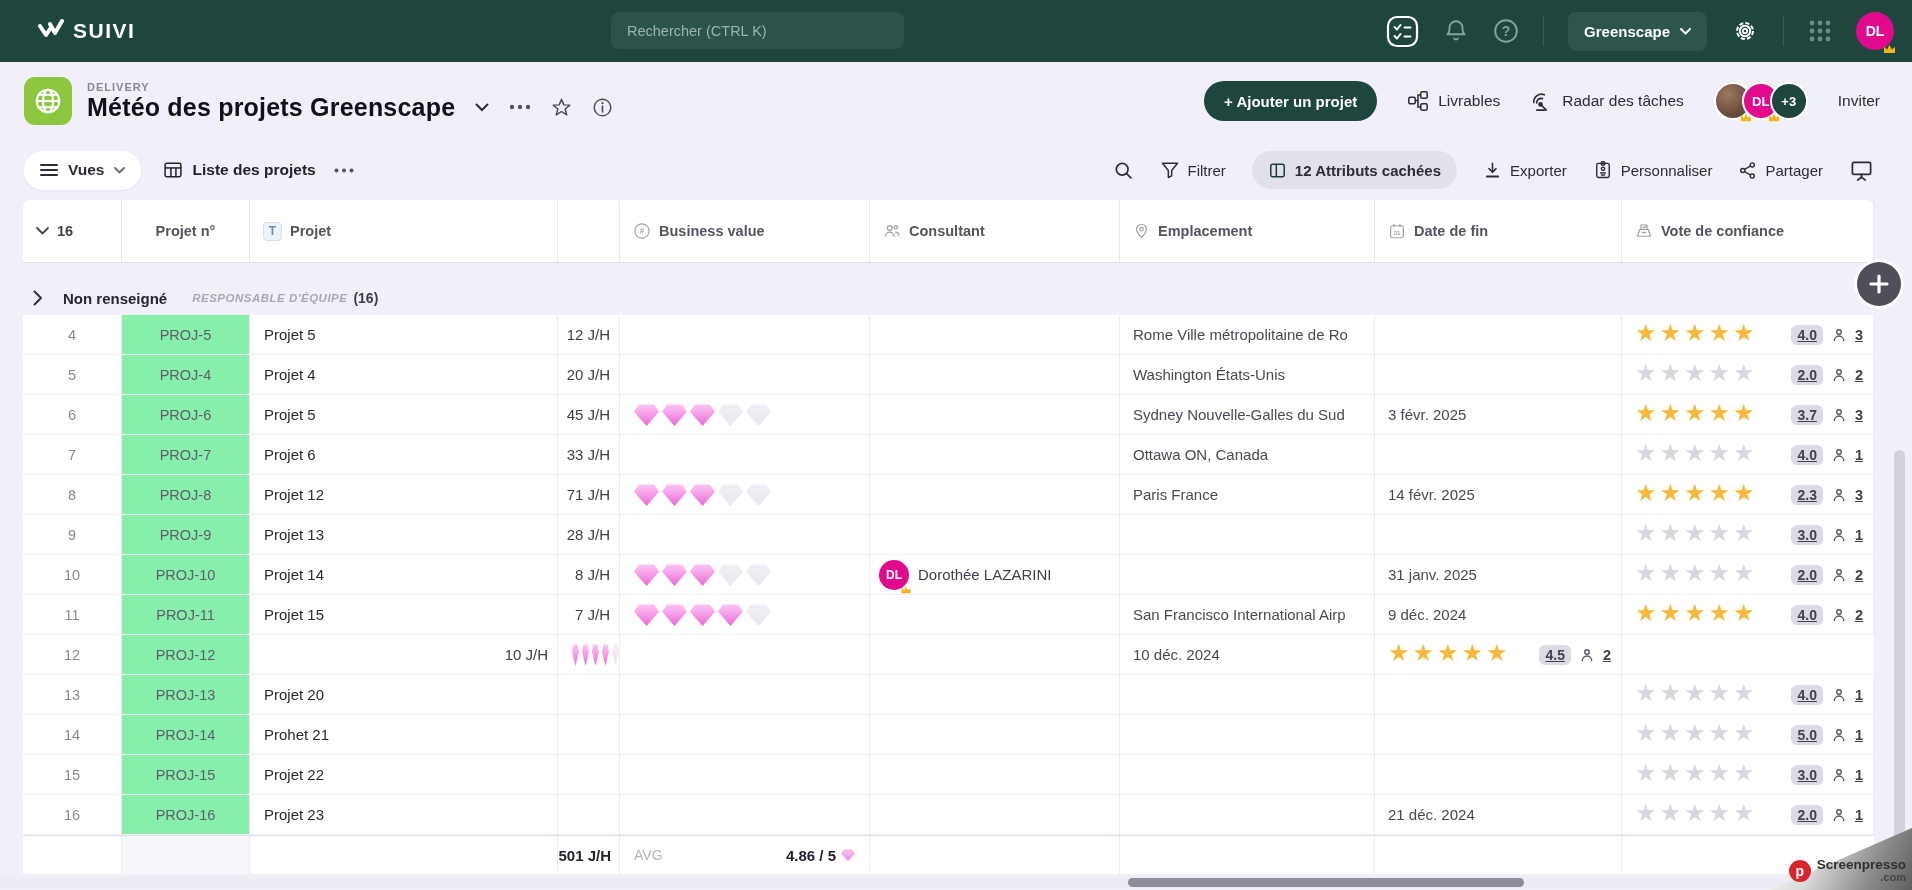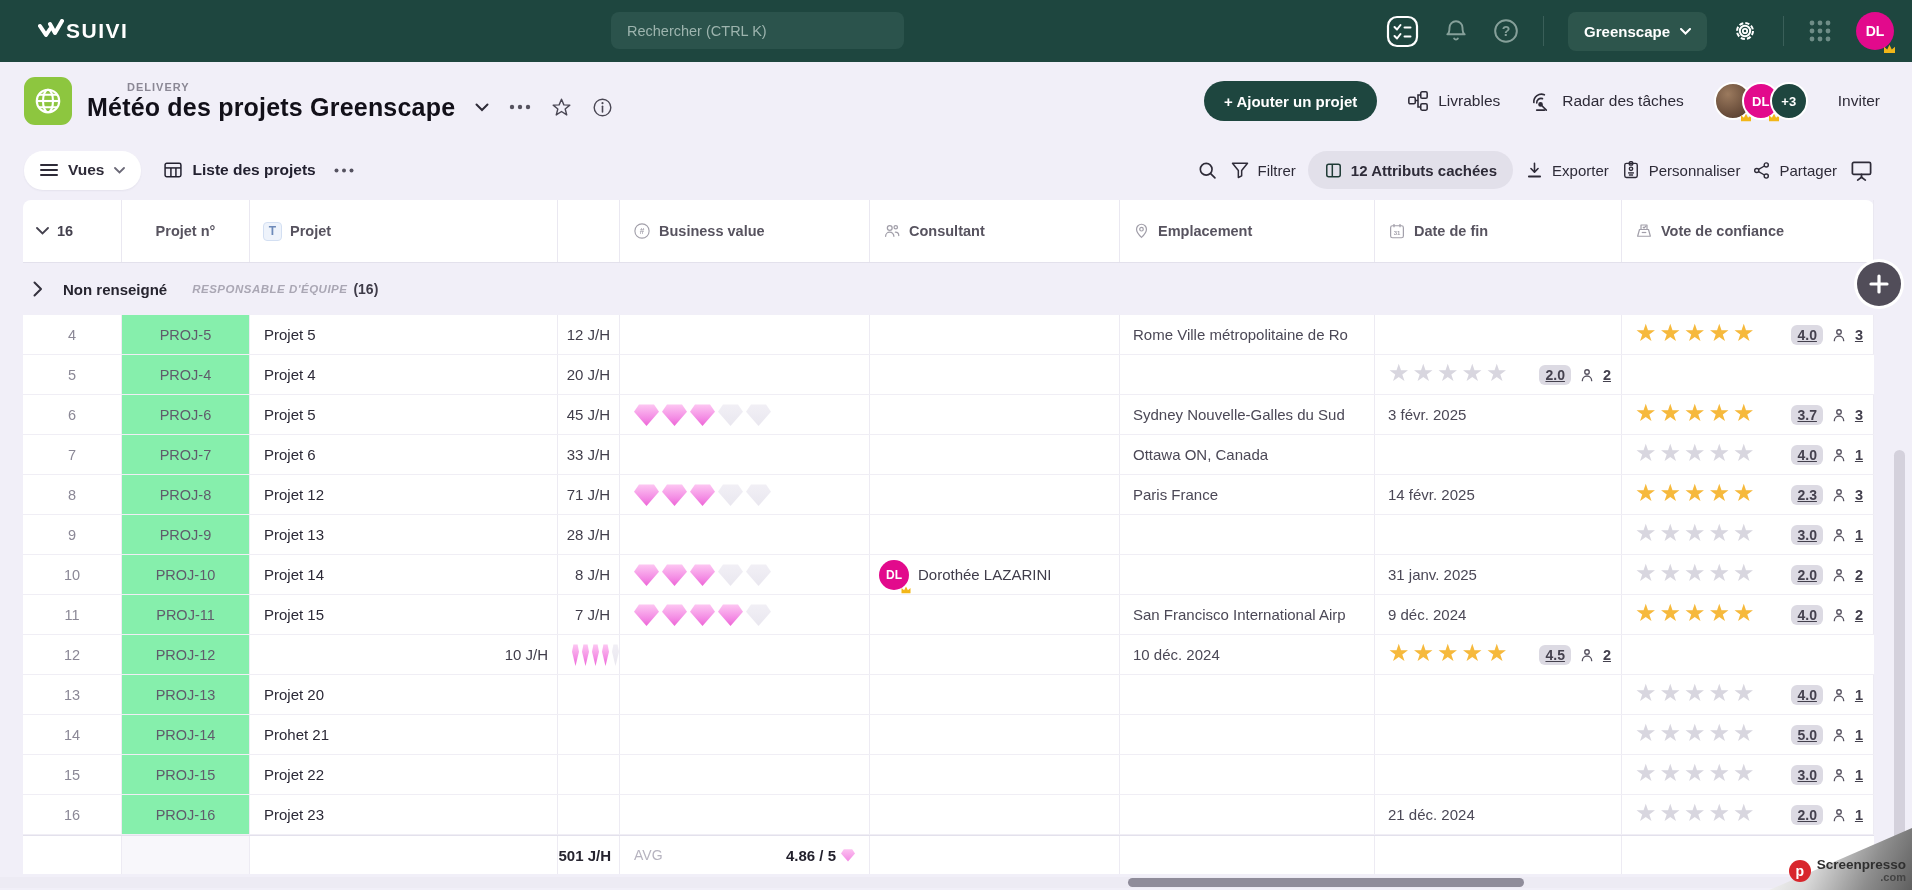--- a/index.html
+++ b/index.html
@@ -9,63 +9,63 @@
     --magenta:#e20a8c; --lime:#8dc63f; --gold:#f6b93c; --star-gray:#d8d6df;
     --gem:#f387e3; --gem-empty:#e9e7ef; --badge:#dcdae3;
   }
   *{margin:0;padding:0;box-sizing:border-box;}
   html,body{width:1912px;height:890px;overflow:hidden;}
   body{font-family:"Liberation Sans","DejaVu Sans",sans-serif;background:var(--page);position:relative;color:var(--ink);}
   svg{display:block;}
 
   
   .topbar{position:absolute;left:0;top:0;width:1912px;height:62px;background:var(--teal);display:flex;align-items:center;}
-  .logo{display:flex;align-items:center;gap:2px;margin-left:38px;text-align:right;}
+  .logo{display:flex;align-items:center;gap:9px;margin-left:38px;text-align:right;}
   .logo-word{color:#fff;font-size:21px;font-weight:700;letter-spacing:1.5px;}
   .search{position:absolute;left:611px;top:12px;width:293px;height:37px;background:var(--teal-input);border:none;border-radius:8px;color:#9db4ae;font-size:14.5px;padding:0 16px;font-family:inherit;}
   .search::placeholder{color:#9db4ae;}
   .tb-right{position:absolute;right:18px;top:0;height:62px;display:flex;align-items:center;gap:24px;}
   .tb-divider{width:1px;height:30px;background:#3a5f59;}
   .ws-btn{display:flex;align-items:center;gap:10px;background:var(--teal-light);border-radius:8px;height:39px;padding:0 16px;color:#fff;font-size:15px;font-weight:600;cursor:pointer;}
   .avatar{border-radius:50%;background:var(--magenta);color:#fff;font-weight:700;display:flex;align-items:center;justify-content:center;position:relative;}
   .av38{width:38px;height:38px;font-size:14px;}
   .crown{position:absolute;right:-3px;bottom:-4px;}
 
   
   .page-header{position:absolute;left:0;top:62px;width:1912px;height:78px;display:flex;align-items:center;}
   .app-icon{width:48px;height:48px;border-radius:11px;background:var(--lime);margin-left:24px;display:flex;align-items:center;justify-content:center;}
   .ph-text{margin-left:15px;}
-  .ph-cat{font-size:11px;letter-spacing:1px;color:#8a8794;font-weight:600;margin-left:40px;}
+  .ph-cat{font-size:11px;letter-spacing:1px;color:#8a8794;font-weight:600;}
   .ph-title-row{display:flex;align-items:center;gap:20px;}
   .ph-title{font-size:25px;font-weight:700;color:#121019;letter-spacing:.2px;}
   .ph-right{position:absolute;right:32px;height:78px;display:flex;align-items:center;gap:30px;}
   .btn-primary{background:var(--teal);color:#fff;font-size:15px;font-weight:600;height:40px;display:flex;align-items:center;padding:0 20px;border-radius:20px;cursor:pointer;white-space:nowrap;}
   .link-item{display:flex;align-items:center;gap:9px;font-size:15.5px;color:var(--ink2);cursor:pointer;white-space:nowrap;}
   .av-stack{display:flex;align-items:center;}
   .av-stack .st{width:38px;height:38px;border-radius:50%;border:2px solid #fff;position:relative;display:flex;align-items:center;justify-content:center;color:#fff;font-weight:700;font-size:13px;}
   .st.photo{background:radial-gradient(circle at 35% 30%,#9b7a5e,#6b4f3c 60%,#4d382b);margin-right:-10px;z-index:1;}
   .st.dl{background:var(--magenta);margin-right:-10px;z-index:2;}
   .st.more{background:var(--teal);z-index:3;}
 
   
   .toolbar{position:absolute;left:0;top:140px;width:1912px;height:60px;display:flex;align-items:center;}
   .views-pill{display:flex;align-items:center;gap:10px;background:#fff;border-radius:19px;height:39px;padding:0 16px;margin-left:24px;font-size:15.5px;font-weight:600;color:var(--ink2);cursor:pointer;box-shadow:0 1px 2px rgba(40,35,70,.06);}
   .list-tab{display:flex;align-items:center;gap:9px;margin-left:22px;font-size:15.5px;font-weight:700;color:#232130;cursor:pointer;}
-  .tb2-right{position:absolute;right:38px;display:flex;align-items:center;gap:12px;}
+  .tb2-right{position:absolute;right:38px;display:flex;align-items:center;gap:26px;}
   .tb2-item{display:flex;align-items:center;gap:8px;font-size:15px;color:var(--ink2);cursor:pointer;white-space:nowrap;}
   .attrs-pill{background:#e2e0ea;border-radius:19px;height:38px;padding:0 16px;font-weight:600;}
 
   
   .grid{display:grid;grid-template-columns:99px 128px 308px 62px 250px 250px 255px 247px 252px;}
   .thead{position:absolute;left:23px;top:200px;width:1851px;height:63px;background:#fff;border-bottom:1px solid #e3e1ec;border-radius:8px 8px 0 0;}
   .th{display:flex;align-items:center;border-right:1px solid var(--border);font-size:14.5px;font-weight:600;color:#57535f;padding-left:13px;gap:8px;white-space:nowrap;overflow:hidden;}
   .th.center{justify-content:center;padding-left:0;}
   .th .hicon{flex:0 0 auto;opacity:.8;}
   .t-badge{width:19px;height:19px;border-radius:4px;background:#eaf1fb;border:1px solid #c9d8ef;color:#4a6ea8;font-size:12px;font-weight:700;display:flex;align-items:center;justify-content:center;}
-  .group-row{position:absolute;left:0;top:263px;width:1912px;height:52px;display:flex;align-items:center;text-align:right;}
+  .group-row{position:absolute;left:0;top:272px;width:1912px;height:52px;display:flex;align-items:center;text-align:right;}
   .grp-name{font-size:15px;font-weight:700;color:#26242f;margin-left:20px;}
   .grp-type{font-size:11.5px;font-style:italic;letter-spacing:.5px;color:#aaa7b4;margin-left:25px;font-weight:600;}
   .grp-count{font-size:14px;font-weight:600;color:#3f3c49;margin-left:6px;}
   .plus-fab{position:absolute;left:1857px;top:262px;width:44px;height:44px;border-radius:50%;background:#514d59;box-shadow:0 0 0 3px #fff;display:flex;align-items:center;justify-content:center;cursor:pointer;z-index:5;}
   .rows{position:absolute;left:23px;top:315px;width:1851px;background:#fff;}
   .tr{height:40px;border-bottom:1px solid var(--row-border);background:#fff;}
   .td{display:flex;align-items:center;border-right:1px solid #edebf3;overflow:hidden;white-space:nowrap;}
   .c-num{justify-content:center;color:var(--gray2);font-size:14.5px;}
   .c-id{justify-content:center;background:#86efac;color:#5f5c6b;font-size:14.5px;}
   .c-name{padding-left:14px;font-weight:400;color:#2b2936;font-size:15px;}
@@ -473,20 +473,23 @@
         <span>Projet 4</span>
       </div>
     <div class="td c-eff">
         <span>20 J/H</span>
       </div>
     <div class="td c-gems"></div>
     <div class="td c-cons">
 
       <span></span>
     </div>
+    <div class="td c-loc">
+        <span>Washington États-Unis</span>
+      </div>
     <div class="td c-date">
         <span></span>
       </div>
     <div class="td c-vote">
       <span class="stars gray">★★★★★</span>
       <span class="vote-right">
         <span class="score-badge">2.0</span>
         <svg width="16" height="16" viewBox="0 0 24 24" fill="none" stroke="#55515f" stroke-width="2" stroke-linecap="round">
             <circle cx="12" cy="7.5" r="3.4"></circle>
             <path d="M5 20.5 a7 7 0 0 1 14 0"></path>

